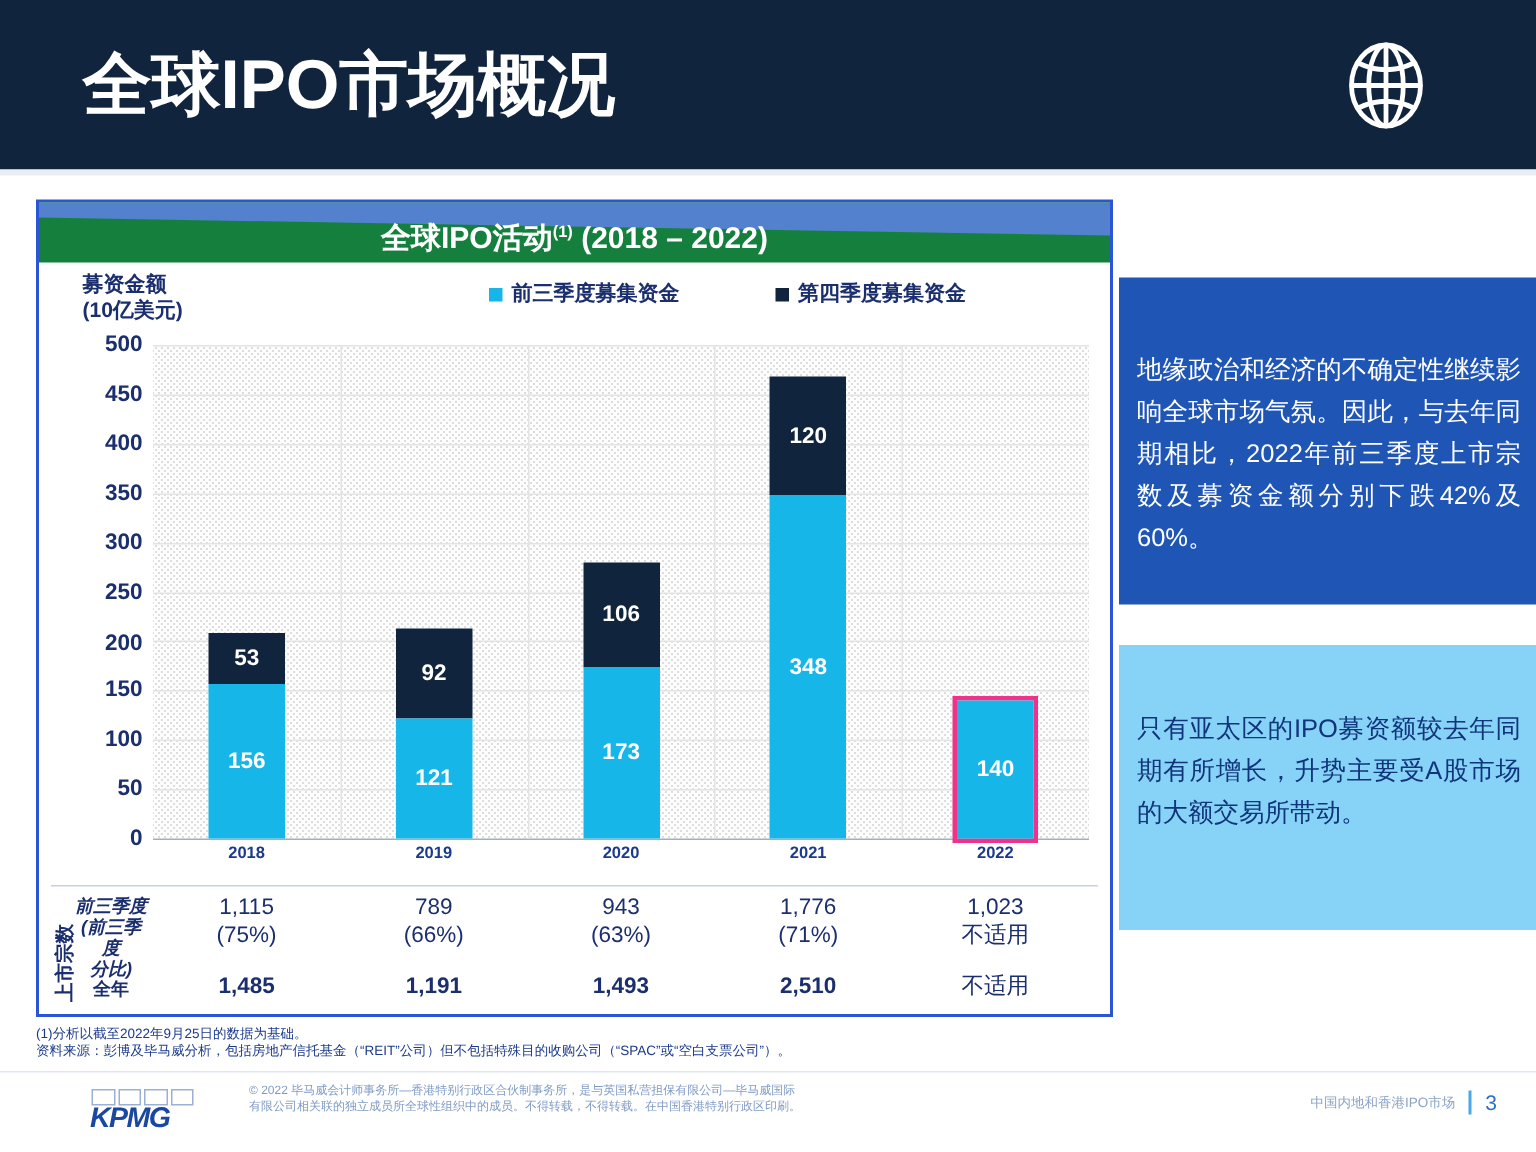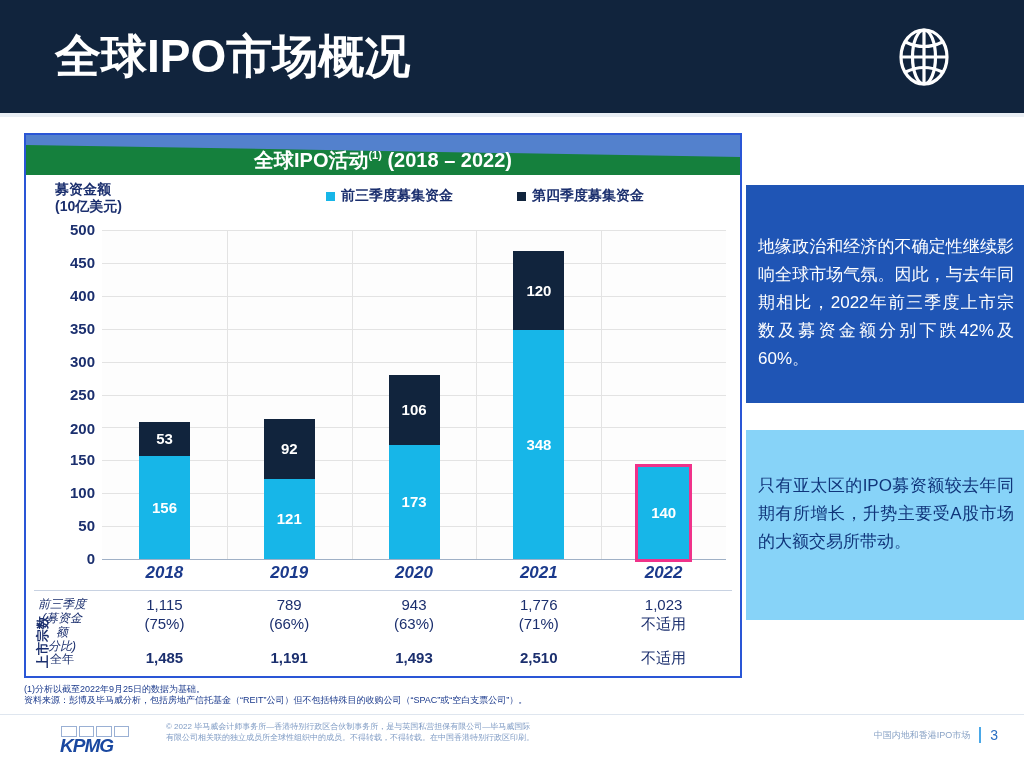--- a/index.html
+++ b/index.html
@@ -172,24 +172,23 @@
   #x-labels {
     position: absolute;
     left: 76px; top: 428px;
     width: 624px; height: 26px;
   }
   .x-tick {
     position: absolute;
     top: 0;
     width: 124.8px;
     text-align: center;
-    font-size: 17px;
+    font-size: 11px;
     font-weight: bold;
     color: #1b3a8c;
-    font-style: italic;
   }
 
   
   #table-sep {
     position: absolute;
     left: 8px; top: 455px;
     width: 698px; height: 1px;
     background: #c8d2e2;
   }
   #row-label-vertical {
@@ -200,25 +199,25 @@
   }
   #row-label-vertical span {
     transform: rotate(-90deg);
     white-space: nowrap;
     font-size: 13px;
     font-weight: bold;
     color: #1b2f6e;
   }
   .rowhead {
     position: absolute;
-    left: 12px;
+    left: 24px;
     width: 48px;
     text-align: center;
     font-size: 12px;
-    font-weight: normal;
+    font-weight: bold;
     color: #1b2f6e;
     line-height: 14px;
   }
   #rowhead-1 { top: 462px; font-style: italic; }
   #rowhead-2 { top: 517px; }
   .cell {
     position: absolute;
     width: 124.8px;
     text-align: center;
     font-size: 15px;
@@ -450,21 +449,21 @@
           <div class="x-tick" style="left: 499.2px;">2022</div>
         </div>
     </div>
 
     <div id="table-sep"></div>
     <div id="row-label-vertical">
       <span>上市宗数</span>
     </div>
     <div class="rowhead" id="rowhead-1">
         <div>前三季度</div>
-        <div>(募资金额</div>
+        <div>(前三季度</div>
         <div>分比)</div>
       </div>
     <div class="rowhead" id="rowhead-2">全年</div>
     <div id="row1">
         <div class="cell" style="position: absolute; left: 0px;">
           <div>1,115</div>
           <div>(75%)</div>
         </div>
         <div class="cell" style="position: absolute; left: 124.8px;">
           <div>789</div>

